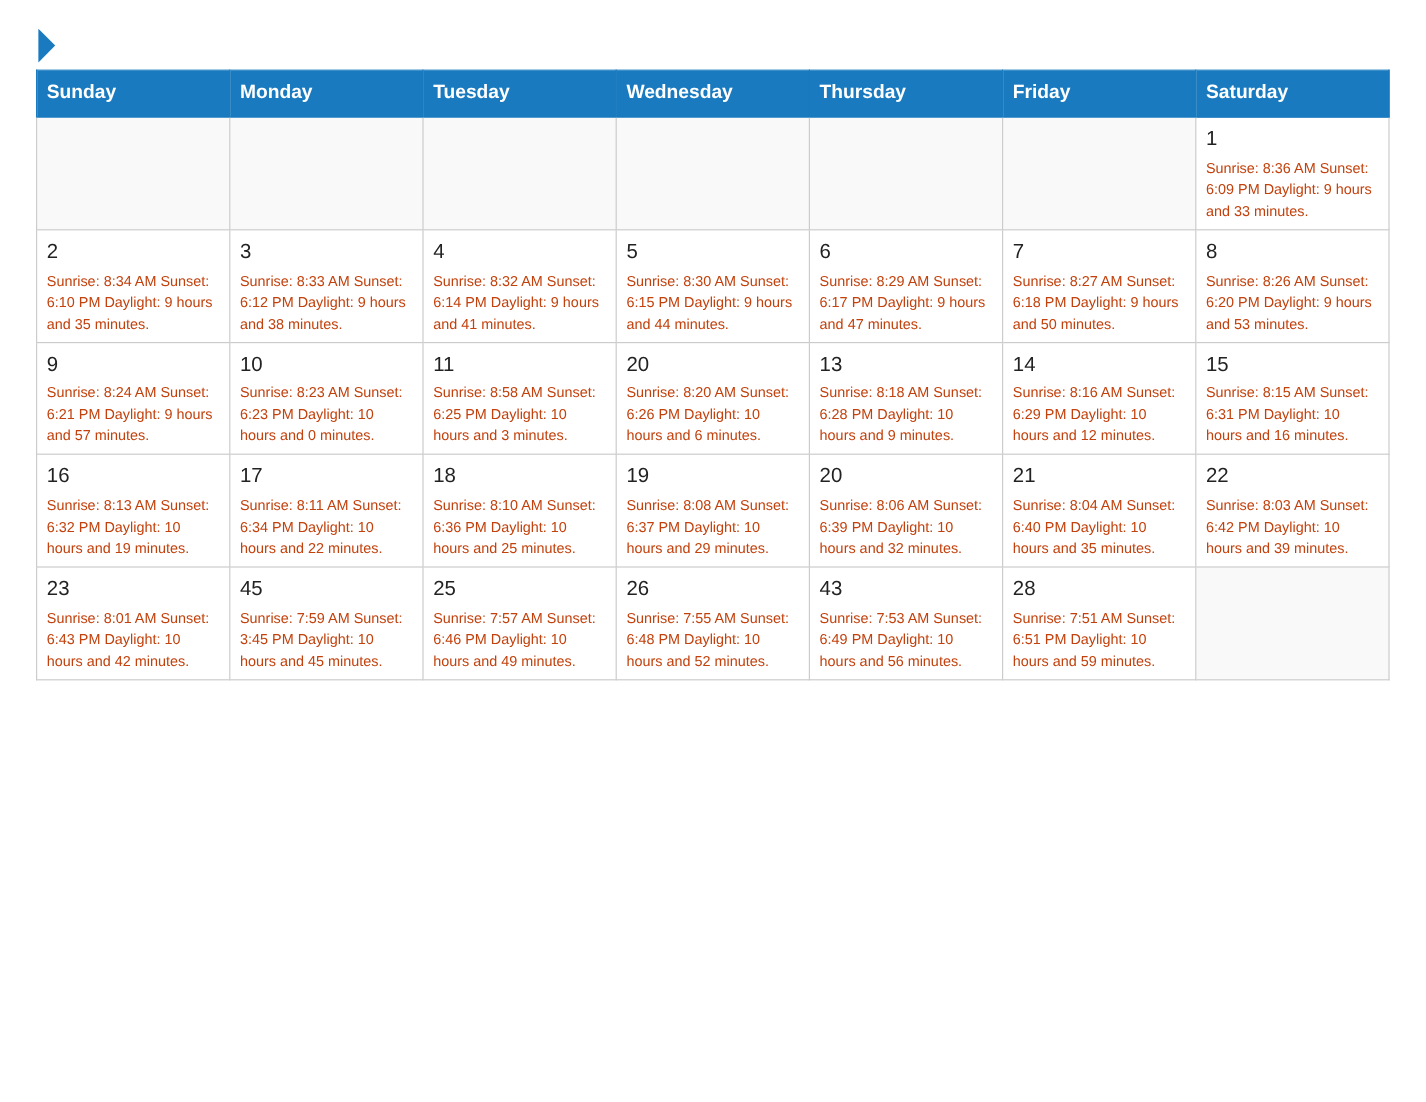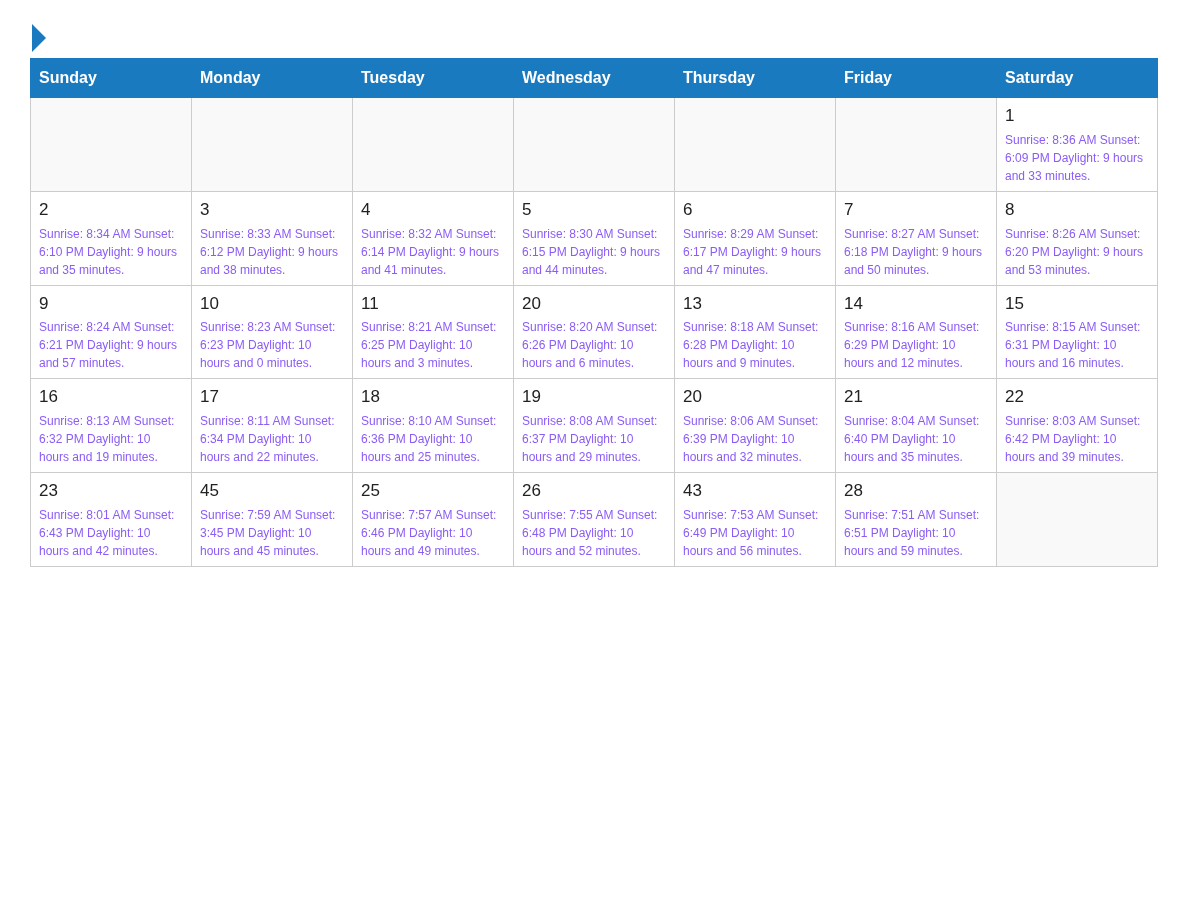--- a/index.html
+++ b/index.html
@@ -91,21 +91,21 @@
     }
     .day-number {
       font-size: 17px;
       font-weight: normal;
       color: #222;
       display: block;
       margin-bottom: 3px;
     }
     .day-info {
       font-size: 12px;
-      color: #8b5cf6;
+      color: #c2410c;
       line-height: 1.5;
     }
   </style>
 </head>
 <body>
 
 <div class="header">
   <div class="logo">
     <div class="logo-top">
       <span class="logo-general"></span>
@@ -198,21 +198,21 @@
 Daylight: 9 hours and 57 minutes.</div>
         </td>
         <td>
           <span class="day-number">10</span>
           <div class="day-info">Sunrise: 8:23 AM
 Sunset: 6:23 PM
 Daylight: 10 hours and 0 minutes.</div>
         </td>
         <td>
           <span class="day-number">11</span>
-          <div class="day-info">Sunrise: 8:21 AM
+          <div class="day-info">Sunrise: 8:58 AM
 Sunset: 6:25 PM
 Daylight: 10 hours and 3 minutes.</div>
         </td>
         <td>
           <span class="day-number">20</span>
           <div class="day-info">Sunrise: 8:20 AM
 Sunset: 6:26 PM
 Daylight: 10 hours and 6 minutes.</div>
         </td>
         <td>

